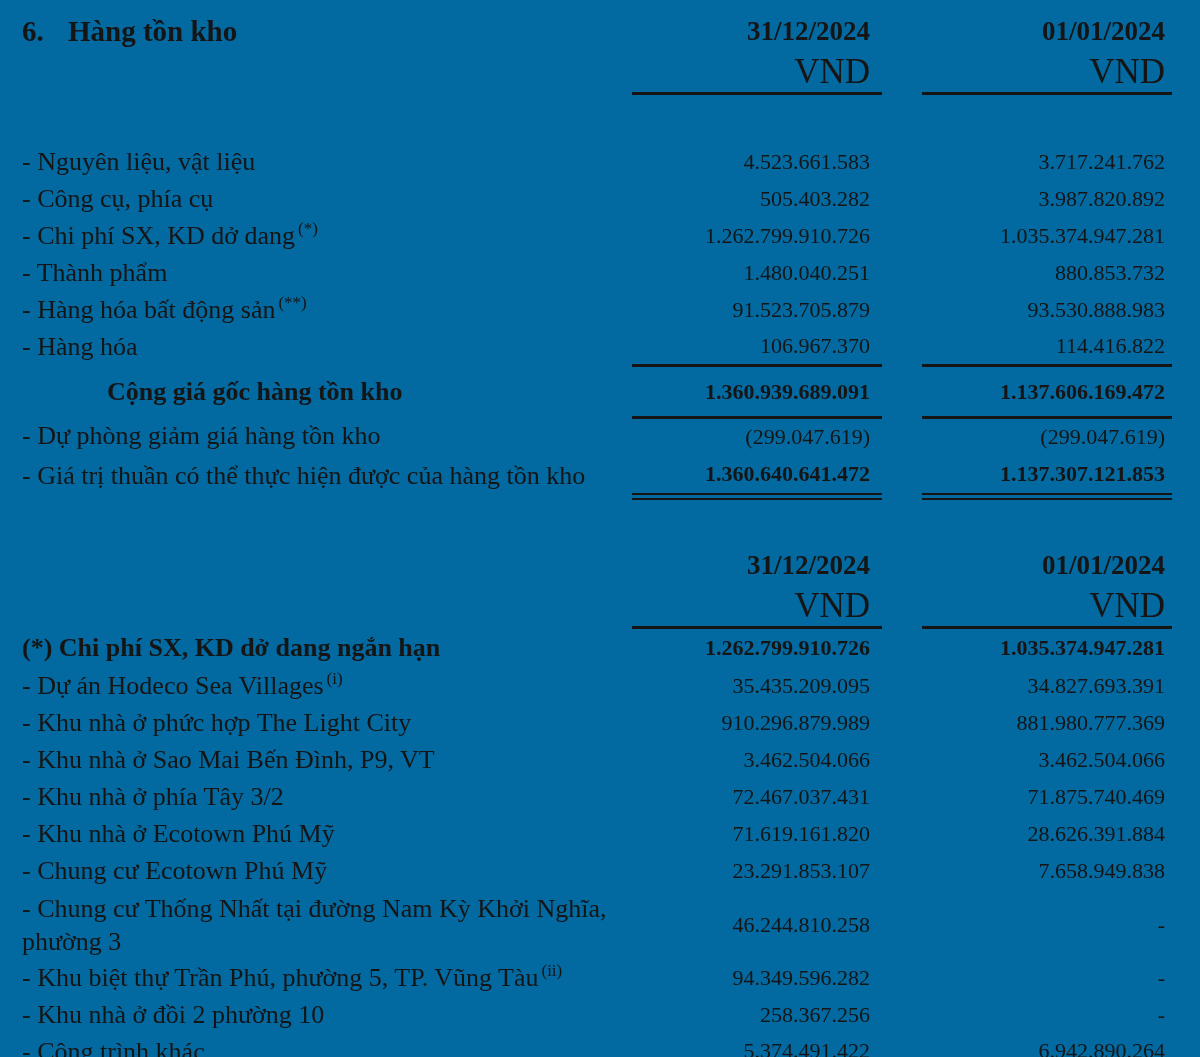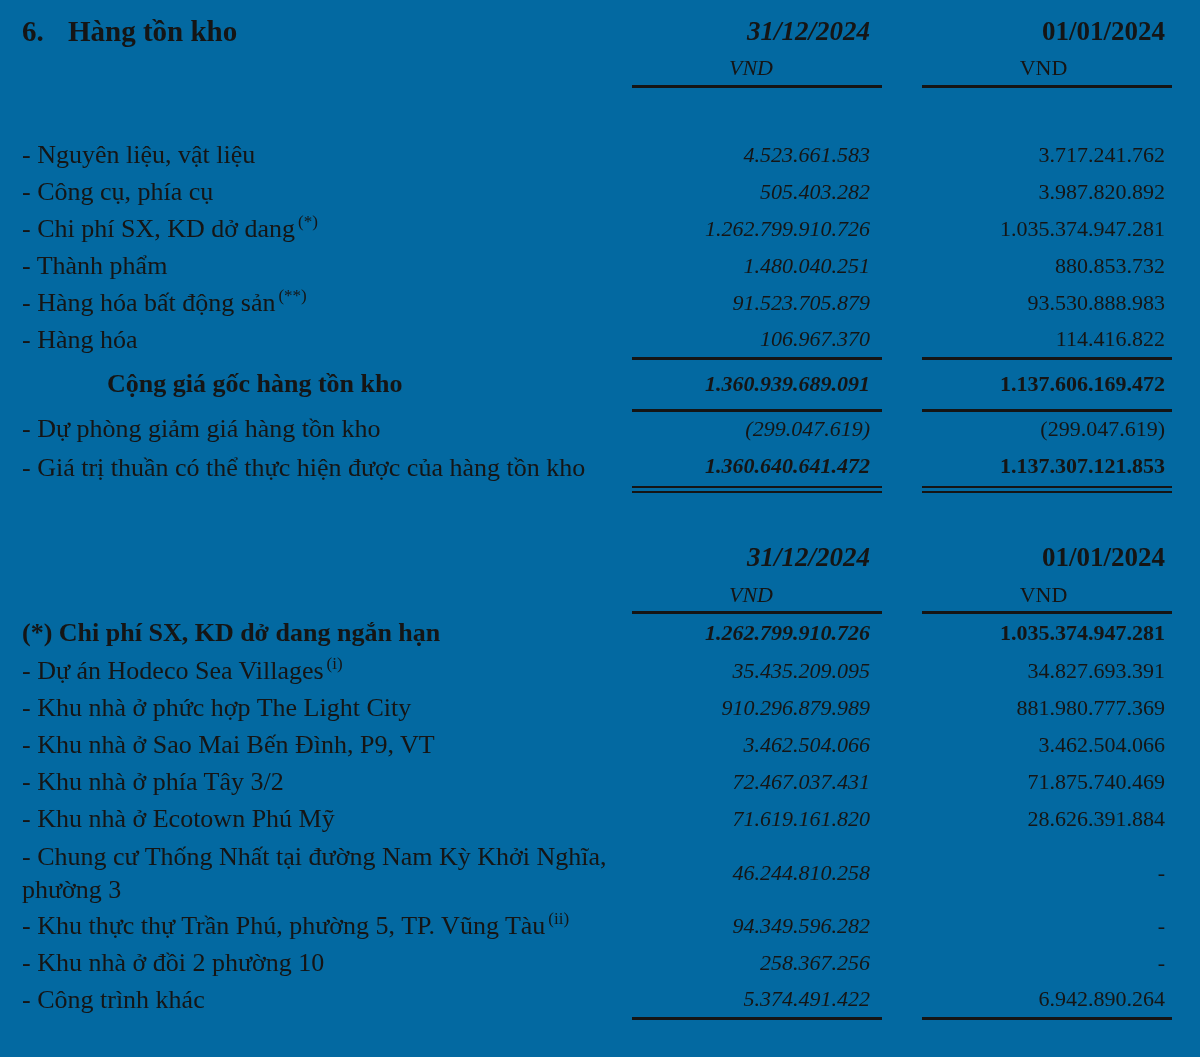--- a/index.html
+++ b/index.html
@@ -27,34 +27,34 @@
   col.c-num1  { width: 250px; }
   col.c-gap   { width: 40px;  }
   col.c-num2  { width: 250px; }
 
   td { padding: 0; vertical-align: middle; overflow: visible; }
   tr { height: 37px; }
 
   .lbl  { font-size: 26px; white-space: nowrap; }
   .wrap .lbl-cell { white-space: normal; line-height: 33px; }
   .num  { font-size: 22px; text-align: right; }
-  .n1   { padding-right: 12px; font-style: italic; }
+  .n1   { padding-right: 12px; }
   .n2   { padding-right: 7px; }
   .b    { font-weight: bold; }
 
   sup { font-size: 17px; vertical-align: super; line-height: 0; margin-left: 3px; }
 
   
   .r-title { height: 42px; vertical-align: top; }
   .title { font-size: 29px; font-weight: bold; white-space: nowrap; }
   .title .t-no { display: inline-block; }
   .title .t-tx { display: inline-block; margin-left: 17px; }
   .hdr-date { font-size: 27px; font-weight: bold; }
   .r-unit { height: 34px; }
-  .r-unit .num { font-size: 22px; text-align: center; }
+  .r-unit .num { font-size: 35px; }
 
   
   .rule  .n1, .rule  .n2 { border-bottom: 3px solid #151515; }
   .rule2 .n1, .rule2 .n2 { border-bottom: 7px double #151515; }
 
   .r-spacer { height: 50px; }
   .r-total { height: 52px; }
   .r-total .lbl-cell { padding-left: 85px; }
   .r-net { height: 42px; }
   .wrap { height: 70px; }
@@ -224,30 +224,36 @@
       <td class="num n2">71.875.740.469</td>
     </tr>
 
     <tr>
       <td class="lbl lbl-cell"><span>- Khu nhà ở Ecotown Phú Mỹ</span><sup></sup></td>
       <td class="num n1">71.619.161.820</td>
       <td></td>
       <td class="num n2">28.626.391.884</td>
     </tr>
 
+    <tr>
+      <td class="lbl lbl-cell"><span>- Chung cư Ecotown Phú Mỹ</span><sup></sup></td>
+      <td class="num n1">23.291.853.107</td>
+      <td></td>
+      <td class="num n2">7.658.949.838</td>
+    </tr>
 
     <tr class="wrap">
       <td class="lbl lbl-cell"><span>- Chung cư Thống Nhất tại đường Nam Kỳ Khởi Nghĩa, phường 3</span><sup></sup></td>
       <td class="num n1">46.244.810.258</td>
       <td></td>
       <td class="num n2">-</td>
     </tr>
 
     <tr>
-      <td class="lbl lbl-cell"><span>- Khu thực thự Trần Phú, phường 5, TP. Vũng Tàu</span><sup>(ii)</sup></td>
+      <td class="lbl lbl-cell"><span>- Khu biệt thự Trần Phú, phường 5, TP. Vũng Tàu</span><sup>(ii)</sup></td>
       <td class="num n1">94.349.596.282</td>
       <td></td>
       <td class="num n2">-</td>
     </tr>
 
     <tr>
       <td class="lbl lbl-cell"><span>- Khu nhà ở đồi 2 phường 10</span><sup></sup></td>
       <td class="num n1">258.367.256</td>
       <td></td>
       <td class="num n2">-</td>

